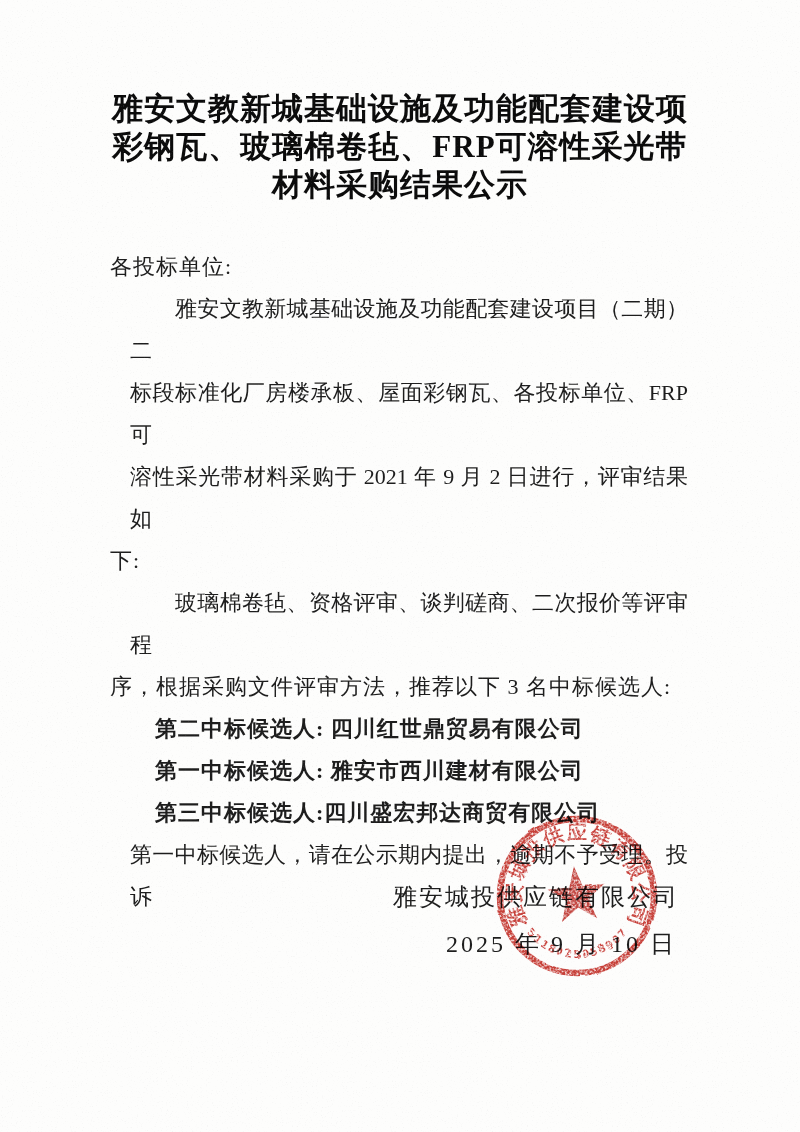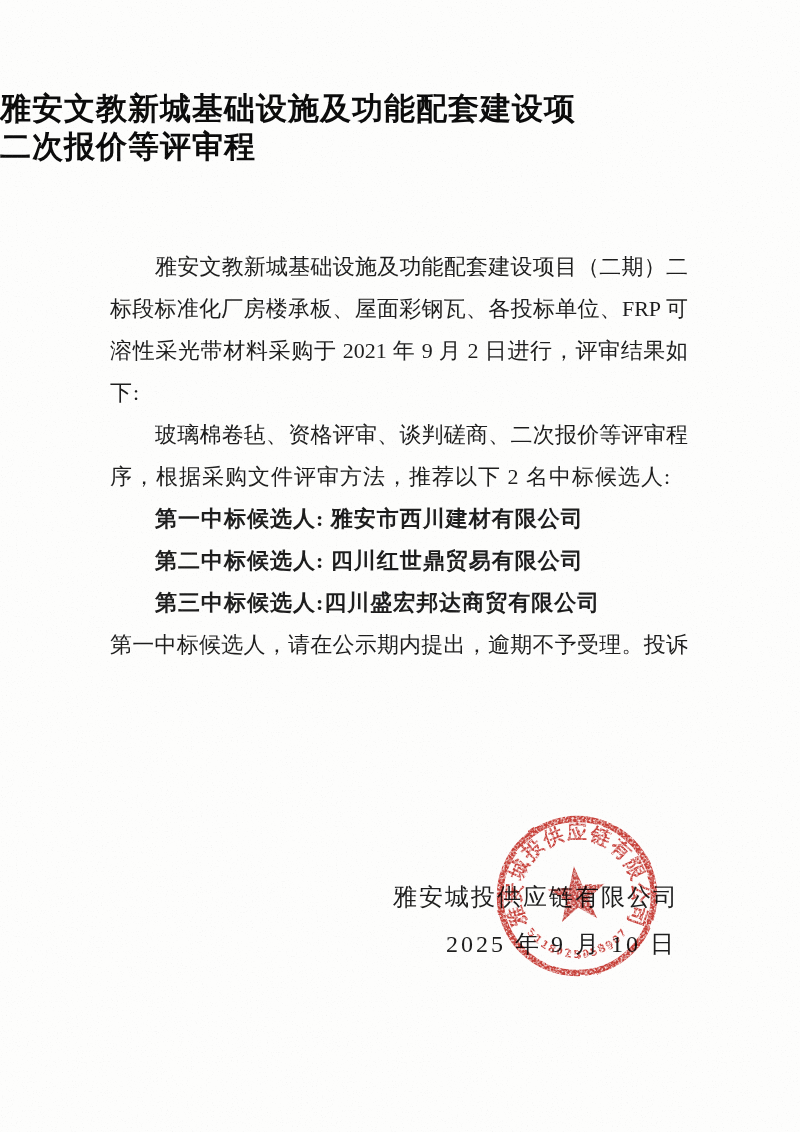--- a/index.html
+++ b/index.html
@@ -7,38 +7,38 @@
     width:800px;height:1132px;
     background:#fdfdfc;
     position:relative;
     overflow:hidden;
     font-family:"Liberation Serif","DejaVu Serif",serif;
   }
   .page{position:absolute;inset:0;}
   
   .title{
     position:absolute;top:90px;left:0;width:800px;
-    text-align:left;
+    text-align:center;
     font-weight:bold;
     font-size:31px;
     line-height:38px;
     letter-spacing:1px;
     color:#0b0b0b;
   }
   .title-line{white-space:nowrap;}
   
   .doc-body{
     position:absolute;top:246px;left:110px;width:578px;
     font-size:22px;
     color:#1d1d1d;
     letter-spacing:1px;
   }
   .bline{line-height:42px;min-height:42px;}
   .bline.ind{text-indent:45px;}
-  .bline.jf{text-align:justify;text-align-last:justify;letter-spacing:0;}
+  .bline.jf{text-align:justify;text-align-last:justify;letter-spacing:0;margin-left:20px;}
   .bline.bold{font-weight:bold;}
   
   .signature{
     position:absolute;top:874px;right:121px;
     text-align:right;
     font-size:24px;
     line-height:47px;
     color:#1d1d1d;
     z-index:10;
   }
@@ -57,32 +57,34 @@
     z-index:50;pointer-events:none;opacity:.55;
   }
 </style>
 </head>
 <body>
 
 <div class="page">
 
   <div class="title">
     <div class="title-line">雅安文教新城基础设施及功能配套建设项</div>
-    <div class="title-line">二次报价等评审程</div>
+    <div class="title-line">彩钢瓦、玻璃棉卷毡、FRP可溶性采光带</div>
+    <div class="title-line">材料采购结果公示</div>
   </div>
 
   <div class="doc-body">
+      <div class="bline">各投标单位:</div>
       <div class="bline ind jf">雅安文教新城基础设施及功能配套建设项目（二期）二</div>
       <div class="bline jf">标段标准化厂房楼承板、屋面彩钢瓦、各投标单位、FRP 可</div>
       <div class="bline jf">溶性采光带材料采购于 2021 年 9 月 2 日进行，评审结果如</div>
       <div class="bline">下:</div>
       <div class="bline ind jf">玻璃棉卷毡、资格评审、谈判磋商、二次报价等评审程</div>
-      <div class="bline">序，根据采购文件评审方法，推荐以下 2 名中标候选人:</div>
+      <div class="bline">序，根据采购文件评审方法，推荐以下 3 名中标候选人:</div>
+      <div class="bline ind bold">第二中标候选人: 四川红世鼎贸易有限公司</div>
       <div class="bline ind bold">第一中标候选人: 雅安市西川建材有限公司</div>
-      <div class="bline ind bold">第二中标候选人: 四川红世鼎贸易有限公司</div>
       <div class="bline ind bold">第三中标候选人:四川盛宏邦达商贸有限公司</div>
       <div class="bline jf">第一中标候选人，请在公示期内提出，逾期不予受理。投诉</div>
     </div>
 
   <div class="signature">
     <div class="company">雅安城投供应链有限公司</div>
     <div class="date">2025 年 9 月 10 日</div>
   </div>
 
   <svg class="seal" viewBox="0 0 170 170">

